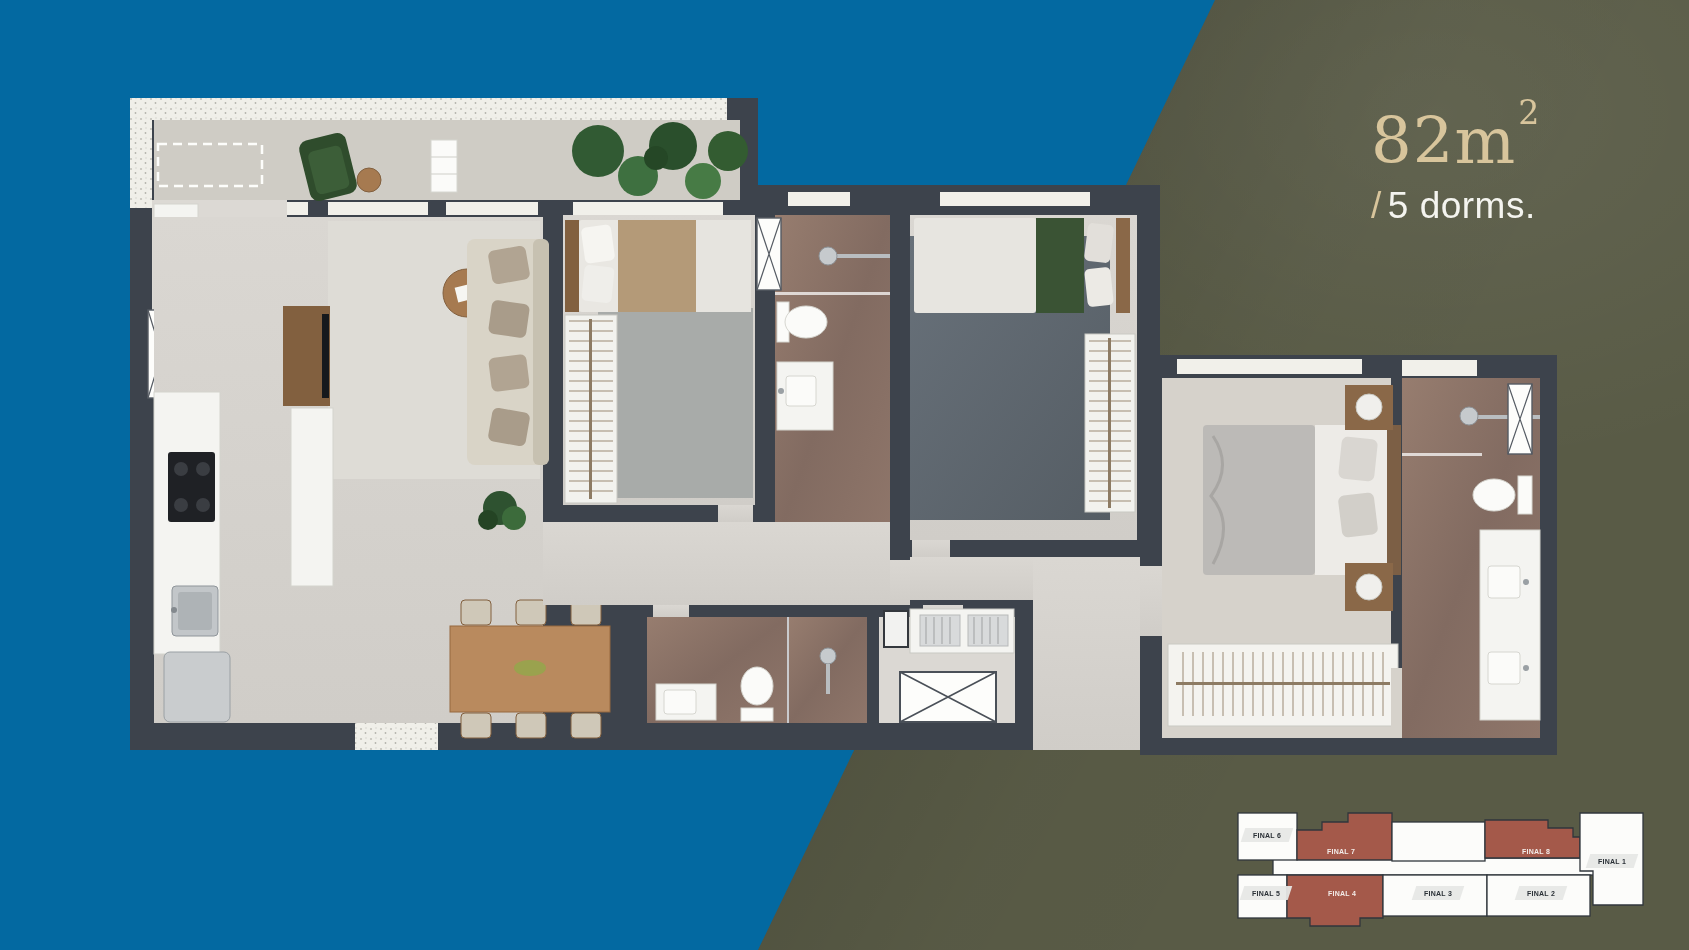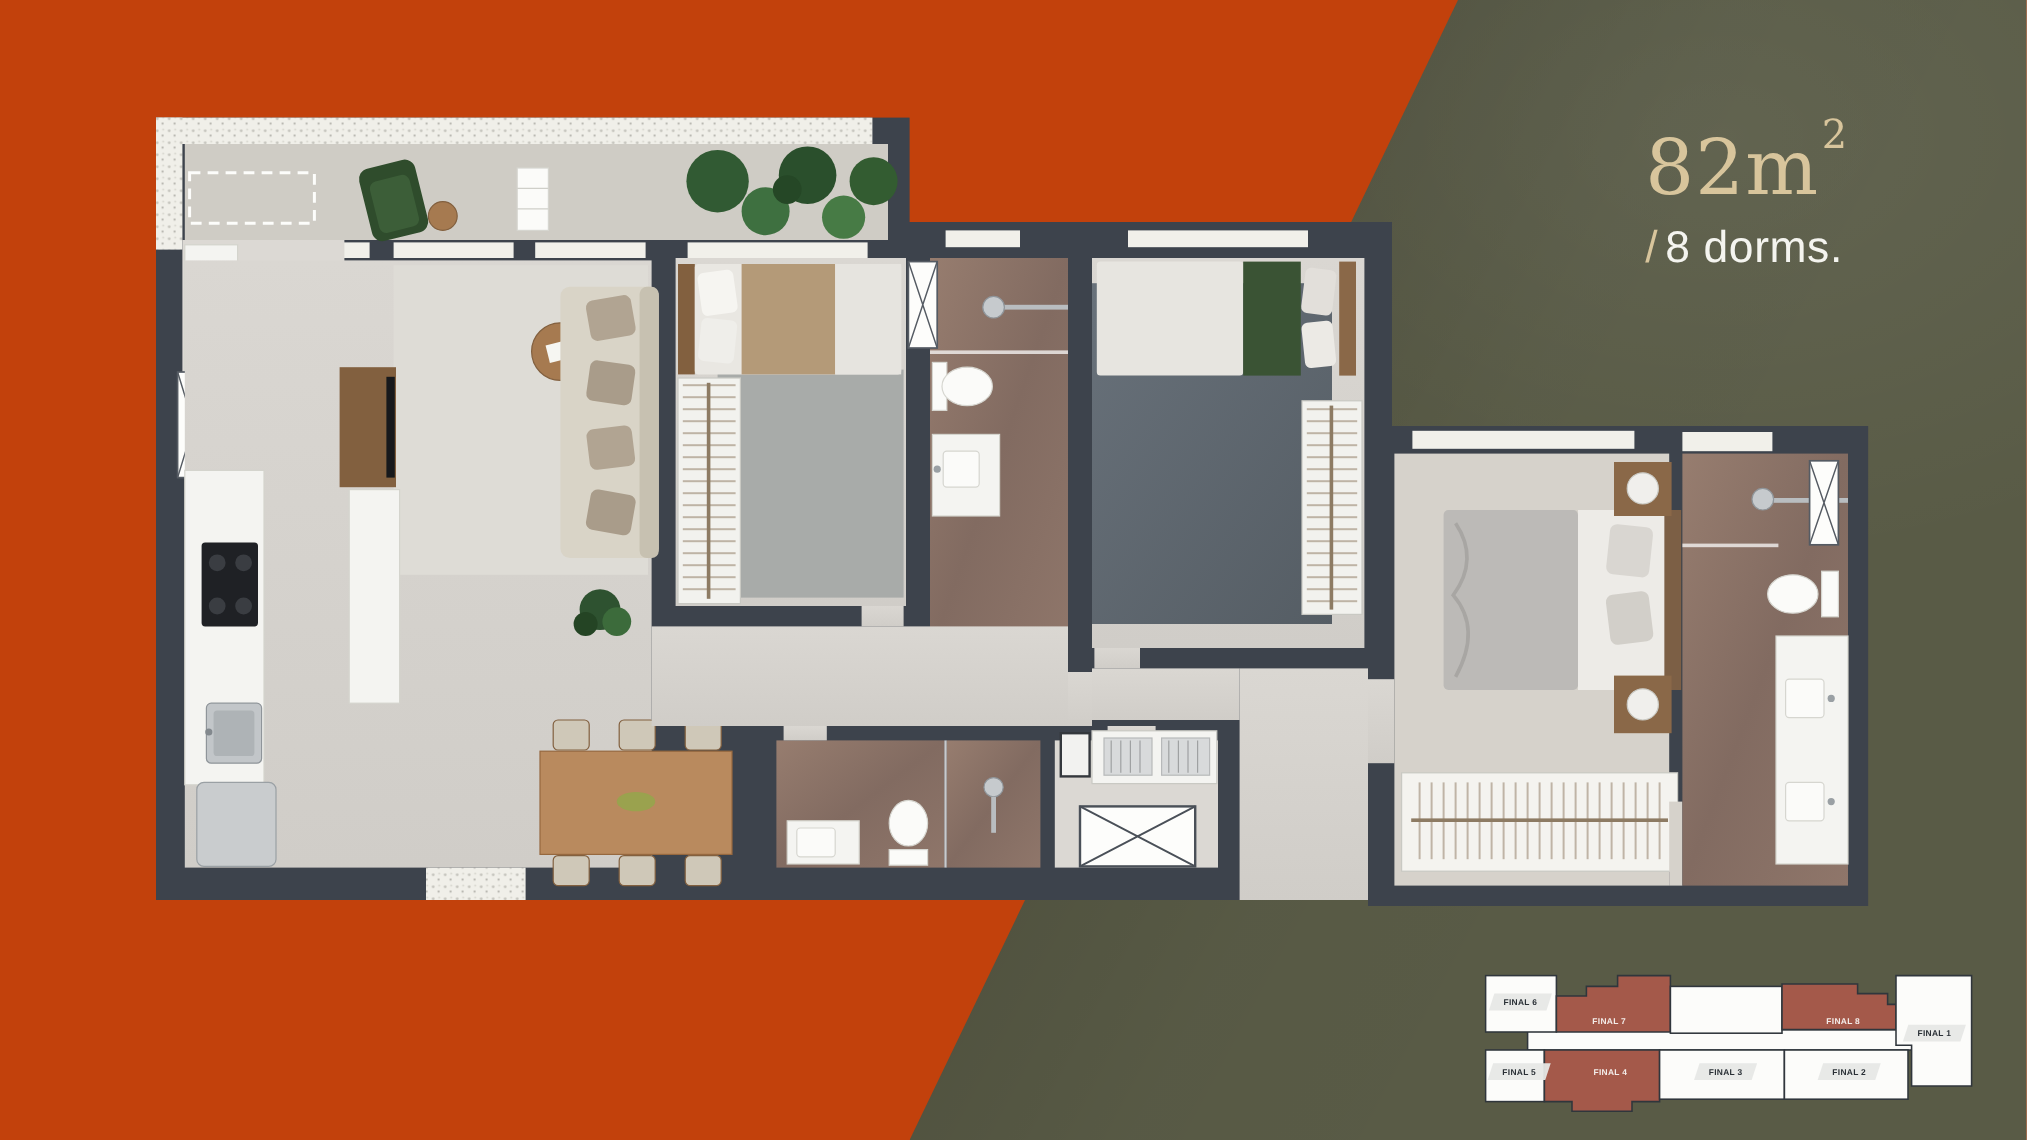--- a/index.html
+++ b/index.html
@@ -1,17 +1,17 @@
 <!DOCTYPE html>
 <html style="--olive: #595b46; --brick: #a4594a; --gold: #d8c59c; --wall: #3d434c;"><head>
 <meta charset="utf-8">
 <style>
   html,body{margin:0;padding:0;}
   body{font-family:"Liberation Sans", sans-serif; background:#fff;}
-  .stage{position:relative;width:1689px;height:950px;overflow:hidden;background:#c2410c;}
+  .stage{position:relative;width:1689px;height:950px;overflow:hidden;background:#0369a1;}
 
   
   .olive{
     position:absolute;inset:0;
     background-color:var(--olive);
     background-image:
       radial-gradient(900px 600px at 85% 12%, rgba(255,255,255,.06), rgba(255,255,255,0) 60%),
       linear-gradient(118deg, rgba(0,0,0,0) 42%, rgba(0,0,0,.10) 55%, rgba(0,0,0,.02) 66%, rgba(0,0,0,0) 78%);
     clip-path:polygon(1215px 0, 1689px 0, 1689px 950px, 758px 950px);
   }
@@ -334,21 +334,21 @@
         <rect x="1360" y="470" width="32" height="32" rx="3" class="fixw"></rect>
         <circle cx="1398" cy="486" r="3" fill="#9aa0a4"></circle>
         <rect x="1360" y="556" width="32" height="32" rx="3" class="fixw"></rect>
         <circle cx="1398" cy="572" r="3" fill="#9aa0a4"></circle>
       </g>
     </g>
   </svg>
 
   <div class="headline">
     <div class="area"><span>82m</span><sup>2</sup></div>
-    <div class="dorms"><span class="slash">/</span><span>8 dorms.</span></div>
+    <div class="dorms"><span class="slash">/</span><span>5 dorms.</span></div>
   </div>
 
   <svg class="keyplan-svg" viewBox="0 0 410 125" xmlns="http://www.w3.org/2000/svg">
     <rect class="kp-unit" x="36" y="52" width="368" height="17"></rect>
     <rect class="kp-unit" x="1" y="7" width="59" height="47"></rect>
     <polygon class="kp-unit hl" points="60,24 85,24 85,16 111,16 111,7 155,7 155,54 60,54"></polygon>
     <rect class="kp-unit" x="155" y="16" width="93" height="39"></rect>
     <polygon class="kp-unit hl" points="248,14 311,14 311,22 336,22 336,31 343,31 343,52 248,52"></polygon>
     <polygon class="kp-unit" points="343,7 406,7 406,99 356,99 356,65 343,65"></polygon>
     <rect class="kp-unit" x="1" y="69" width="49" height="43"></rect>

